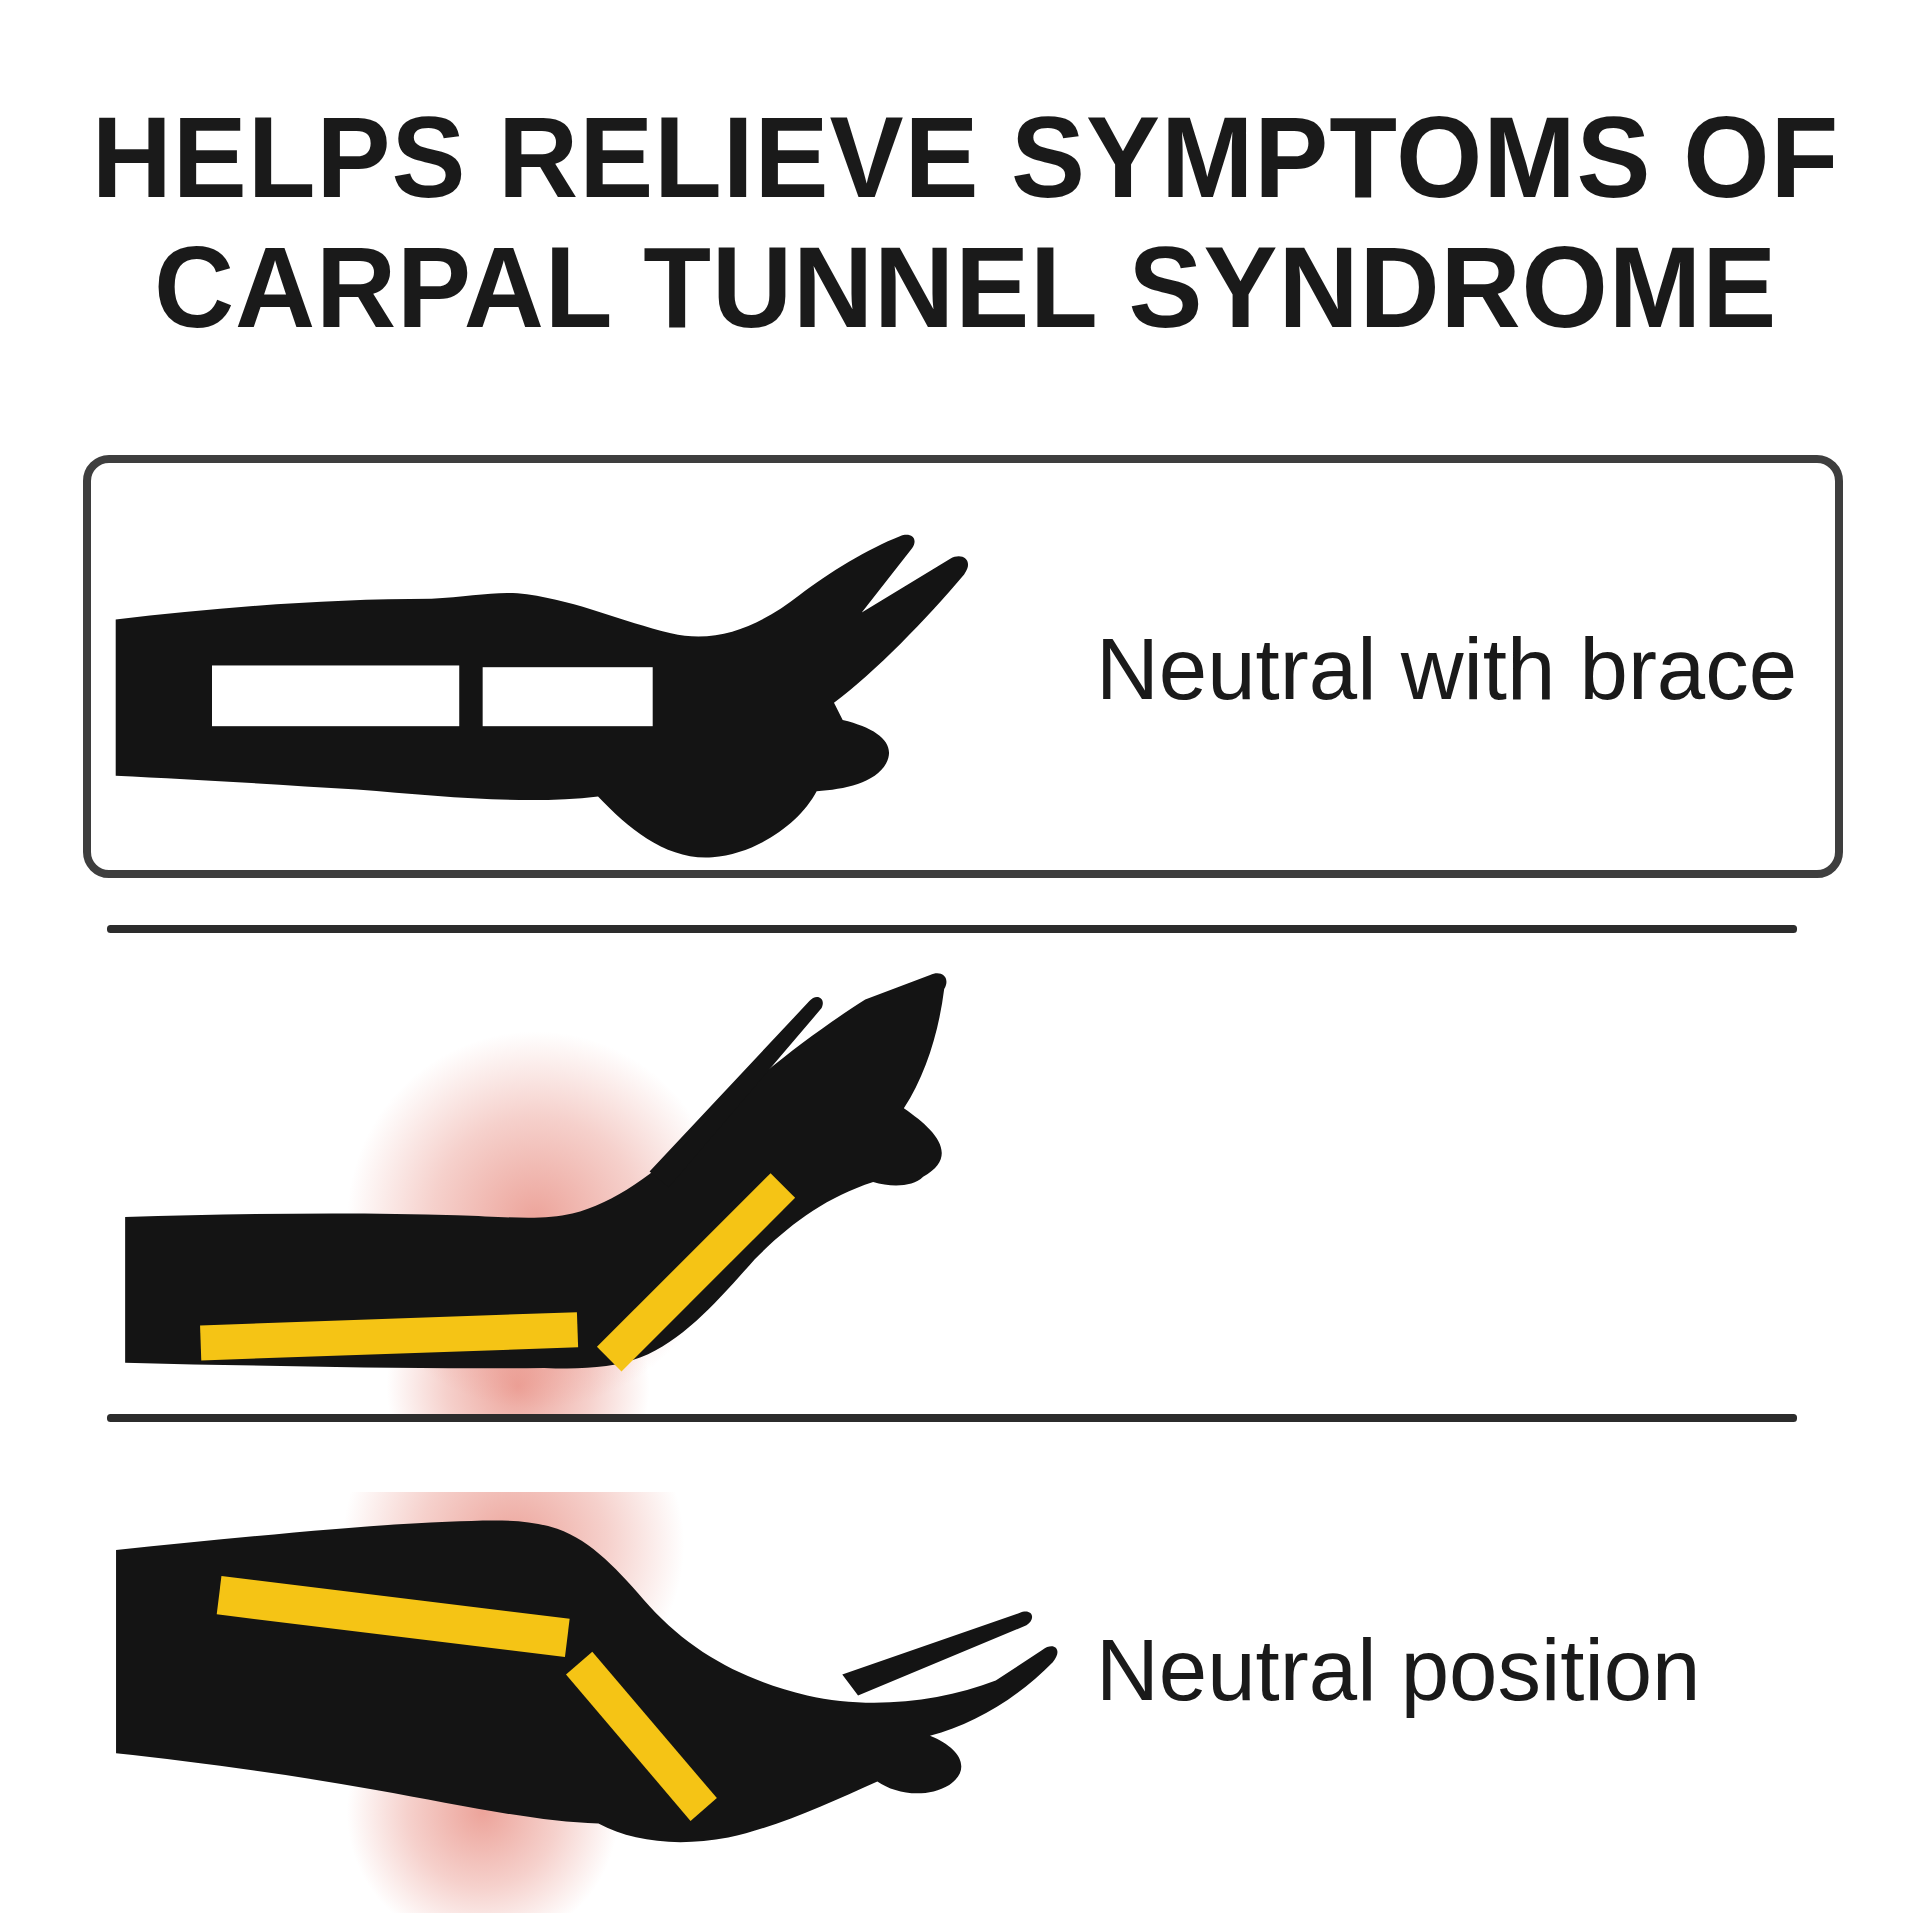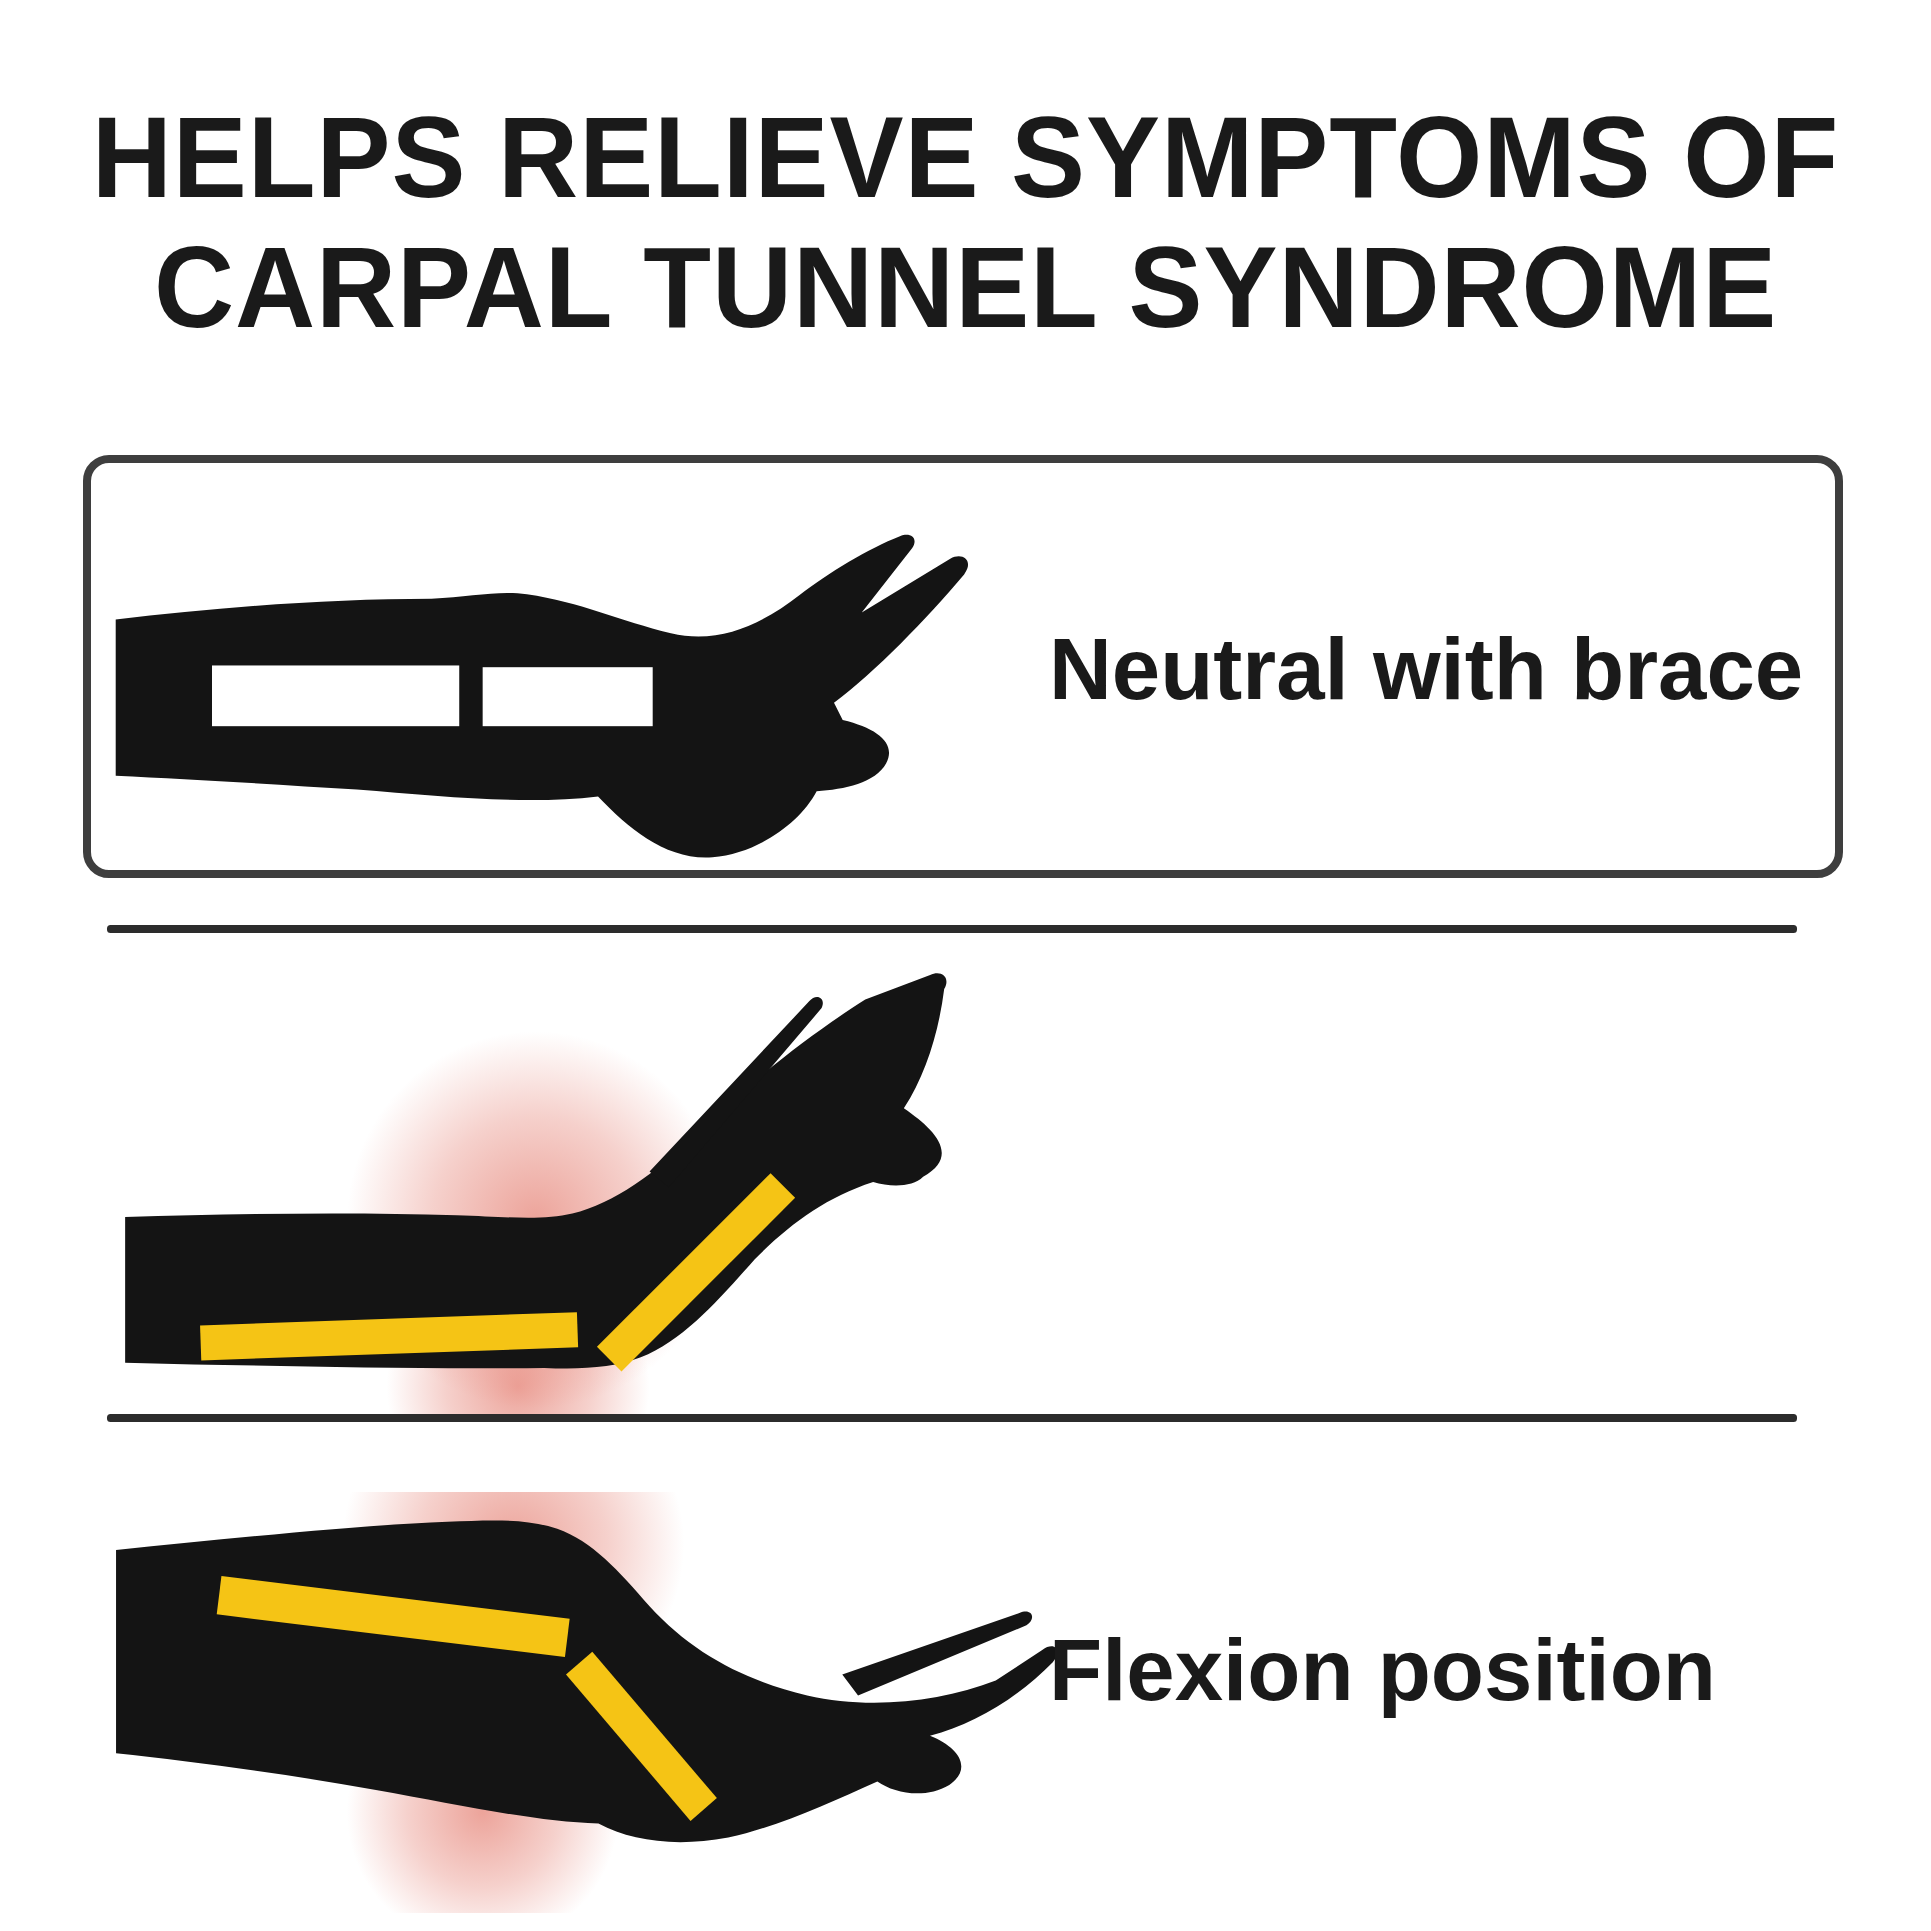--- a/index.html
+++ b/index.html
@@ -39,22 +39,22 @@
     border:8.8px solid var(--box-border,#3e3e3e);
     border-radius:26px;
     background:#fff;
   }
   .illustration{position:absolute;display:block;}
   .svg-neutral{left:16px;top:68px;width:904px;height:347px;}
   .svg-extension{left:123px;top:961px;width:1018px;height:456px;}
   .svg-flexion{left:114px;top:1492px;width:1018px;height:421px;}
   .panel-label{
     position:absolute;
-    left:1049px;
-    font-weight:700;
+    left:1096px;
+    font-weight:400;
     font-size:87px;
     letter-spacing:0px;
     color:var(--text-ink,#1a1a1a);
     white-space:nowrap;
   }
   .label-neutral{top:619px;}
   .label-extension{top:1134px;}
   .label-flexion{top:1620px;}
   .divider{
     position:absolute;
@@ -164,16 +164,16 @@
       C 640 405 590 398 552 378
       C 480 376 390 356 300 340
       C 200 322 95 308 2 298
       Z"></path>
     <path class="ink" d="
       M 830 208 L 1032 138 C 1046 132 1052 144 1040 152 L 848 232 Z"></path>
     <rect class="bar" x="118" y="120" width="400" height="44" transform="rotate(7 318 142)"></rect>
     <path class="bar" d="
       M 545 182 L 687 349 L 657 375 L 515 208 Z"></path>
   </svg>
-  <div class="panel-label label-flexion">Flexion position</div>
+  <div class="panel-label label-flexion">Neutral position</div>
 
 </div>
 
 
 </body></html>

